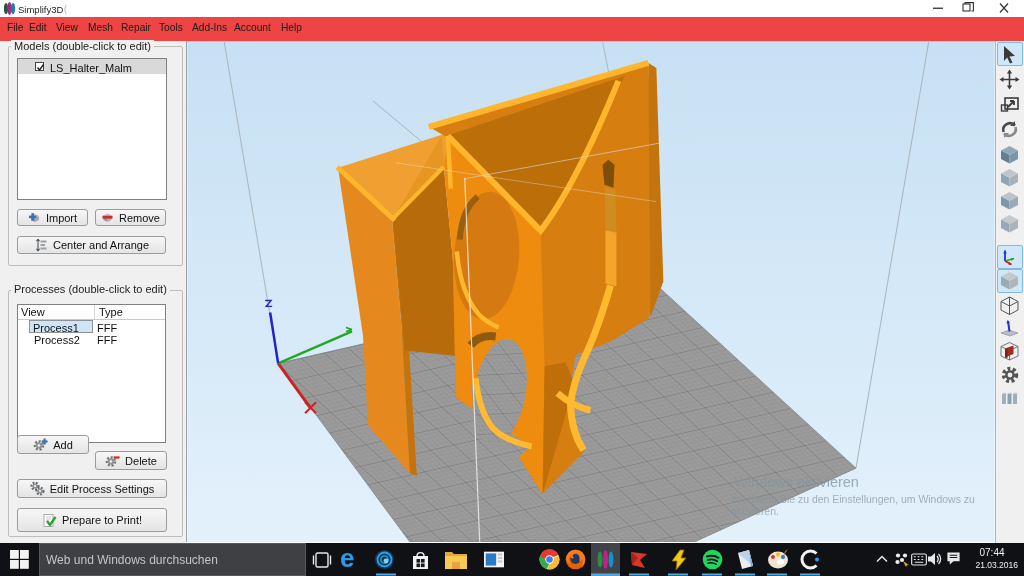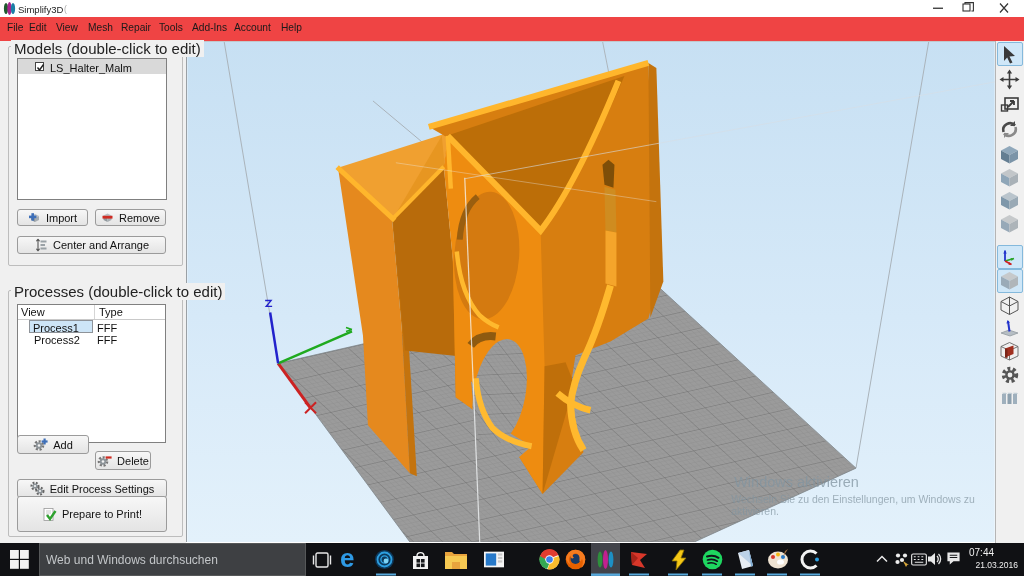--- a/index.html
+++ b/index.html
@@ -4,21 +4,21 @@
 *{margin:0;padding:0;box-sizing:border-box}
 html,body{width:1024px;height:576px;overflow:hidden;font-family:"Liberation Sans",sans-serif;background:#fff}
 .abs{position:absolute}
 #titlebar{left:0;top:0;width:1024px;height:17px;background:#fff}
 #menubar{left:0;top:17px;width:1024px;height:24px;background:#ef4444}
 #menubar span{position:absolute;top:5px;font-size:10.2px;color:#1a1a1a}
 #leftpanel{left:0;top:41px;width:186px;height:502px;background:#f0f0f0}
 #toolbar{left:995px;top:41px;width:29px;height:502px;background:#f0f0f0;border-left:1px solid #b5b5b5}
 #taskbar{left:0;top:543px;width:1024px;height:33px;background:#101114}
 .gbox{position:absolute;border:1px solid #bdbdbd;border-radius:2px}
-.gtitle{position:absolute;font-size:15px;color:#222;background:#f0f0f0;padding:0 3px}
+.gtitle{position:absolute;font-size:11px;color:#222;background:#f0f0f0;padding:0 3px}
 .btn{position:absolute;background:linear-gradient(#f7f7f7,#e4e4e4);border:1px solid #9b9b9b;border-radius:3px;font-size:11px;color:#111;display:flex;align-items:center;justify-content:center;gap:5px}
 .ttile{position:absolute;left:997px;width:26px;height:24px}
 .hl{background:#cfe7f8;border:1px solid #84b9dc;border-radius:2px}
 </style></head>
 <body>
 
 <div class="abs" id="titlebar">
   <svg class="abs" style="left:3px;top:2px" width="13" height="13" viewBox="0 0 13 13">
     <ellipse cx="3" cy="6.5" rx="2.1" ry="5.6" fill="#1e5c2e"></ellipse>
     <ellipse cx="6.5" cy="6.5" rx="2.2" ry="6.4" fill="#a8238e"></ellipse>
@@ -169,41 +169,41 @@
 <div class="btn" style="left:17px;top:435px;width:72px;height:19px">
   <svg width="15" height="15" viewBox="0 0 15 15">
       <circle cx="6" cy="8.5" r="4" fill="none" stroke="#777" stroke-width="2.6" stroke-dasharray="2 1.6"></circle>
       <circle cx="6" cy="8.5" r="3.2" fill="#8d9499"></circle>
       <circle cx="6" cy="8.5" r="1.3" fill="#f3f3f3"></circle>
       <rect x="8.6" y="3.4" width="6" height="2.2" fill="#3e6fb8"></rect>
       <rect x="10.5" y="1.5" width="2.2" height="6" fill="#3e6fb8"></rect>
     </svg>
   <span>Add</span>
   </div>
-<div class="btn" style="left:95px;top:451px;width:56px;height:19px">
+<div class="btn" style="left:95px;top:451px;width:72px;height:19px">
   <svg width="15" height="15" viewBox="0 0 15 15">
       <circle cx="6" cy="8.5" r="4" fill="none" stroke="#777" stroke-width="2.6" stroke-dasharray="2 1.6"></circle>
       <circle cx="6" cy="8.5" r="3.2" fill="#8d9499"></circle>
       <circle cx="6" cy="8.5" r="1.3" fill="#f3f3f3"></circle>
       <rect x="8.6" y="3.4" width="6" height="2.2" fill="#cf2b22"></rect>
     </svg>
   <span>Delete</span>
   </div>
 <div class="btn" style="left:17px;top:479px;width:150px;height:19px">
   <svg width="15" height="15" viewBox="0 0 15 15">
       <circle cx="5" cy="5" r="3.4" fill="none" stroke="#666" stroke-width="2.2" stroke-dasharray="1.8 1.5"></circle>
       <circle cx="5" cy="5" r="2.6" fill="#8d9499"></circle>
       <circle cx="5" cy="5" r="1.1" fill="#f3f3f3"></circle>
       <circle cx="10" cy="10" r="3.4" fill="none" stroke="#666" stroke-width="2.2" stroke-dasharray="1.8 1.5"></circle>
       <circle cx="10" cy="10" r="2.6" fill="#8d9499"></circle>
       <circle cx="10" cy="10" r="1.1" fill="#f3f3f3"></circle>
     </svg>
   <span>Edit Process Settings</span>
   </div>
-<div class="btn" style="left:17px;top:496px;width:150px;height:36px">
+<div class="btn" style="left:17px;top:508px;width:150px;height:24px">
   <svg width="15" height="15" viewBox="0 0 15 15">
       <rect x="2" y="1.5" width="9" height="12" fill="#fff" stroke="#999" stroke-width="0.8"></rect>
       <path d="M4,4h5 M4,6h5 M4,8h3" stroke="#bbb" stroke-width="0.8"></path>
       <path d="M5,8 l3,4 l5.5,-8" fill="none" stroke="#2ea12e" stroke-width="2.4"></path>
     </svg>
   <span>Prepare to Print!</span>
   </div>
 
 <div class="abs" id="toolbar"></div>
 <div class="ttile hl" style="top:42px"></div>
@@ -407,21 +407,21 @@
     <path d="M3,3.5 h2 M7,3.5 h2 M11,3.5 h2 M3,6.5 h2 M7,6.5 h2 M11,6.5 h2 M4,9.5 h9" stroke="#e8e8e8" stroke-width="1.1"></path>
   </svg>
 <svg class="abs" style="left:927px;top:551px" width="16" height="16" viewBox="0 0 16 16">
     <path d="M1,5.5 h3 L8,2 V14 L4,10.5 h-3 Z" fill="#e8e8e8"></path>
     <path d="M10,5 A4.2,4.2 0 0 1 10,11 M11.5,3 A7,7 0 0 1 11.5,13" fill="none" stroke="#e8e8e8" stroke-width="1.3"></path>
   </svg>
 <svg class="abs" style="left:946px;top:551px" width="15" height="15" viewBox="0 0 16 16">
     <path d="M1.5,1.5 H14.5 V11 H8 L4,14.5 V11 H1.5 Z" fill="#e8e8e8"></path>
     <path d="M4,4.5 h8 M4,7 h8" stroke="#15171a" stroke-width="1.1"></path>
   </svg>
-<div class="abs" style="left:969px;top:547px;width:46px;font-size:10px;color:#f0f0f0">07:44</div>
+<div class="abs" style="left:969px;top:547px;width:46px;text-align:center;font-size:10px;color:#f0f0f0">07:44</div>
 <div class="abs" style="left:966px;top:560px;width:52px;text-align:right;font-size:8.5px;color:#f0f0f0">21.03.2016</div>
 <svg class="abs" style="left:0;top:573px" width="1024" height="3">
  <g fill="#57a9dc">
       <rect x="376" y="0.5" width="20" height="2"></rect>
       <rect x="591" y="0.5" width="29" height="2.4"></rect>
       <rect x="629" y="0.5" width="20" height="2"></rect>
       <rect x="668" y="0.5" width="20" height="2"></rect>
       <rect x="702" y="0.5" width="20" height="2"></rect>
       <rect x="735" y="0.5" width="20" height="2"></rect>
       <rect x="767" y="0.5" width="20" height="2"></rect>

